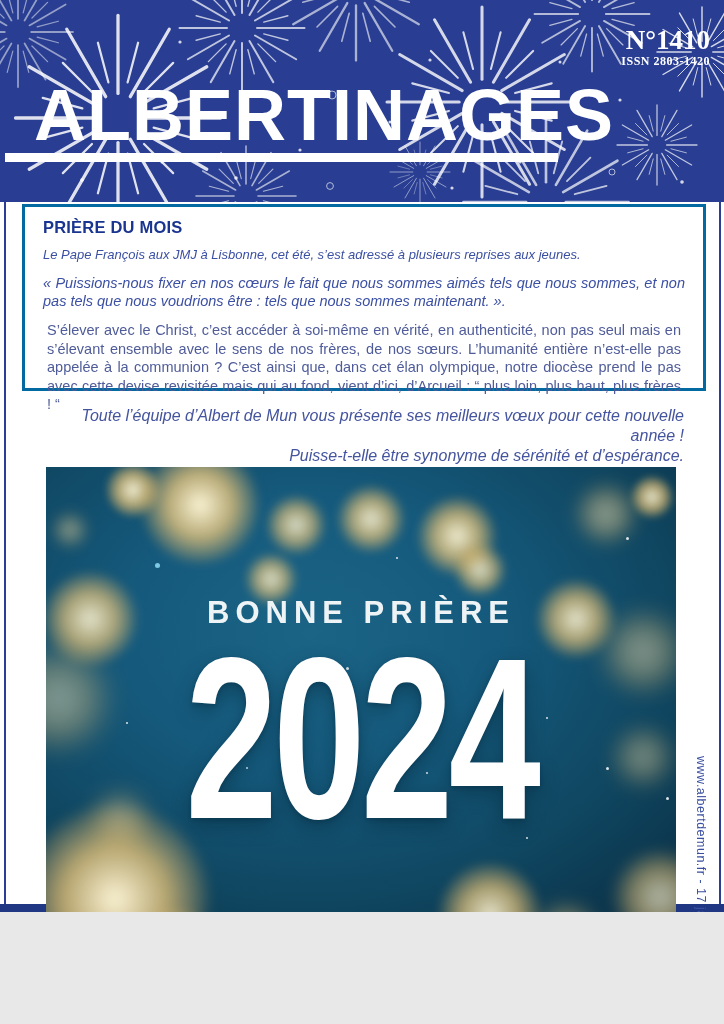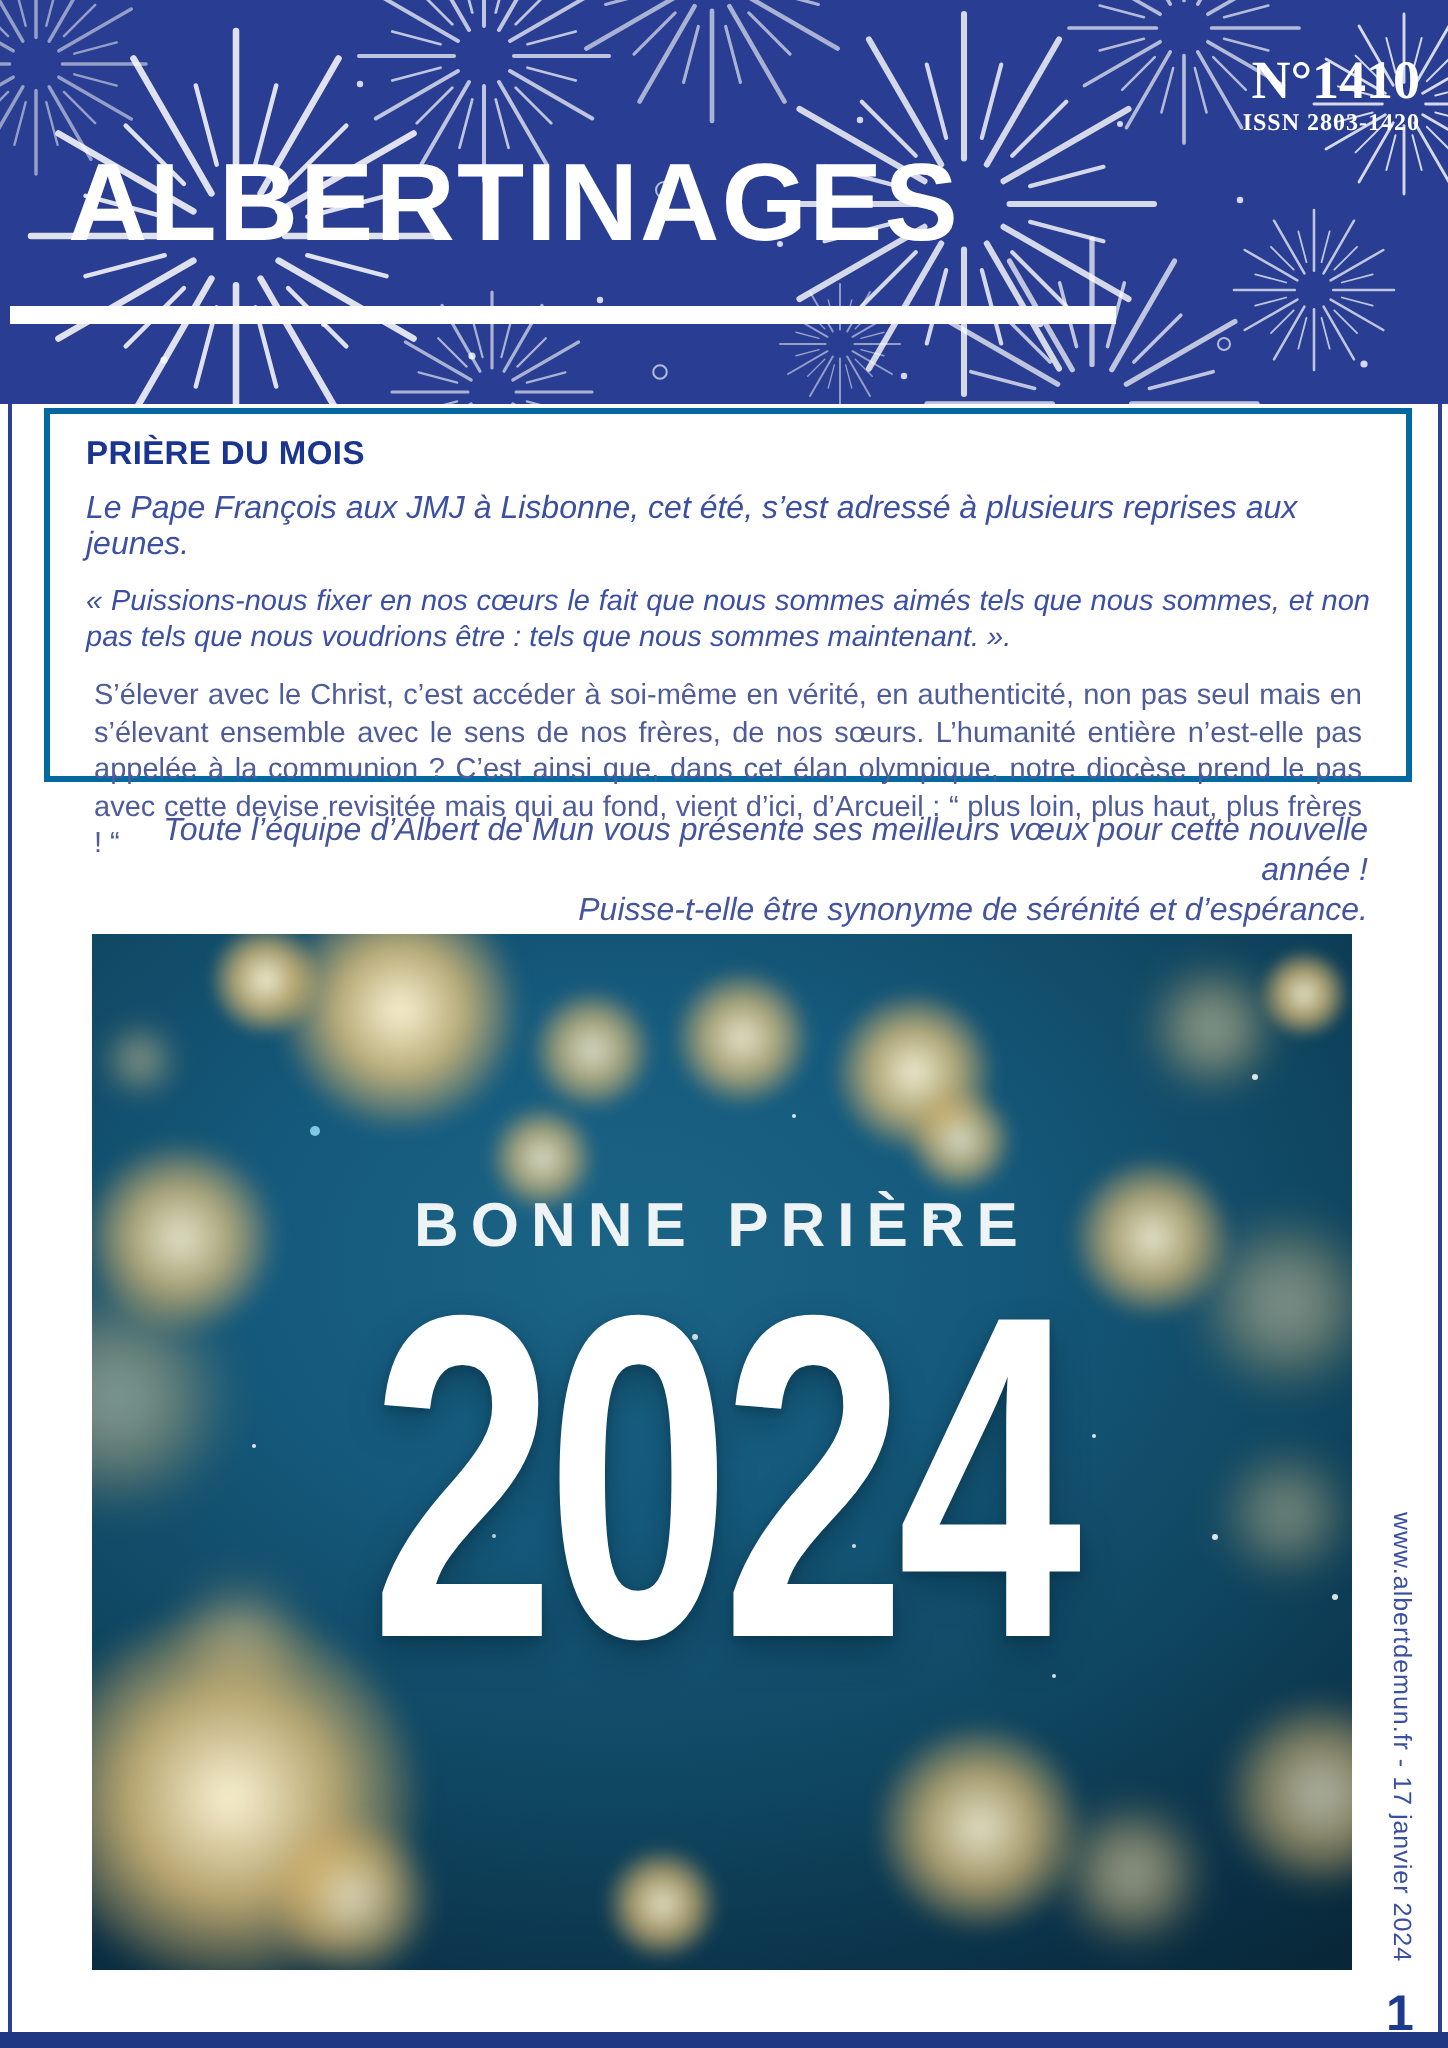--- a/index.html
+++ b/index.html
@@ -1,29 +1,29 @@
 <!DOCTYPE html>
 <html><head>
 <meta charset="utf-8">
 <style>
   html,body{margin:0;padding:0;background:#e8e8e8;}
   .page{
-    position:relative;width:724px;height:1024px;background:#ffffff;
+    position:relative;width:724px;height:912px;background:#ffffff;
     overflow:hidden;font-family:"Liberation Sans",sans-serif;
     margin:0 auto;
   }
   
   .header{
     position:absolute;left:0;top:0;width:724px;height:202px;
     background:#293e92;overflow:hidden;
   }
   .fireworks{position:absolute;left:0;top:0;width:724px;height:202px;}
   .masthead{
-    position:absolute;left:34px;top:62px;
-    color:#ffffff;font-weight:bold;font-size:55px;line-height:78px;
+    position:absolute;left:34px;top:76px;
+    color:#ffffff;font-weight:bold;font-size:72px;line-height:78px;
     letter-spacing:1px;white-space:nowrap;
   }
   .issue{
     position:absolute;right:14px;top:26px;text-align:right;
     color:#ffffff;font-family:"Liberation Serif",serif;
   }
   .issue .num{font-size:27px;font-weight:bold;line-height:28px;}
   .issue .issn{font-size:12px;font-weight:bold;letter-spacing:.5px;margin-left:34px;}
   .title-rule{
     position:absolute;left:5px;top:153px;width:553px;height:9px;background:#ffffff;
@@ -35,21 +35,21 @@
   
   .prayer-box{
     position:absolute;left:22px;top:204px;width:684px;height:187px;
     border:3px solid #0369a1;box-sizing:border-box;
     padding:11px 18px 0 18px;
   }
   .prayer-title{
     margin:0 0 9px 0;font-size:16.5px;font-weight:bold;color:#1a3590;letter-spacing:.2px;
   }
   .prayer-intro{
-    margin:0 0 10px 0;font-size:16px;font-style:italic;color:#3b4fa3;line-height:18px;
+    margin:0 0 10px 0;font-size:13px;font-style:italic;color:#3b4fa3;line-height:18px;
   }
   .prayer-quote{
     margin:0 0 11px 0;font-size:14.5px;font-style:italic;color:#3b4fa3;line-height:18px;
     text-align:justify;
   }
   .prayer-body{
     margin:4px;font-size:14.5px;color:#4f5c99;line-height:18.5px;text-align:justify;
   }
   
   .greeting{

